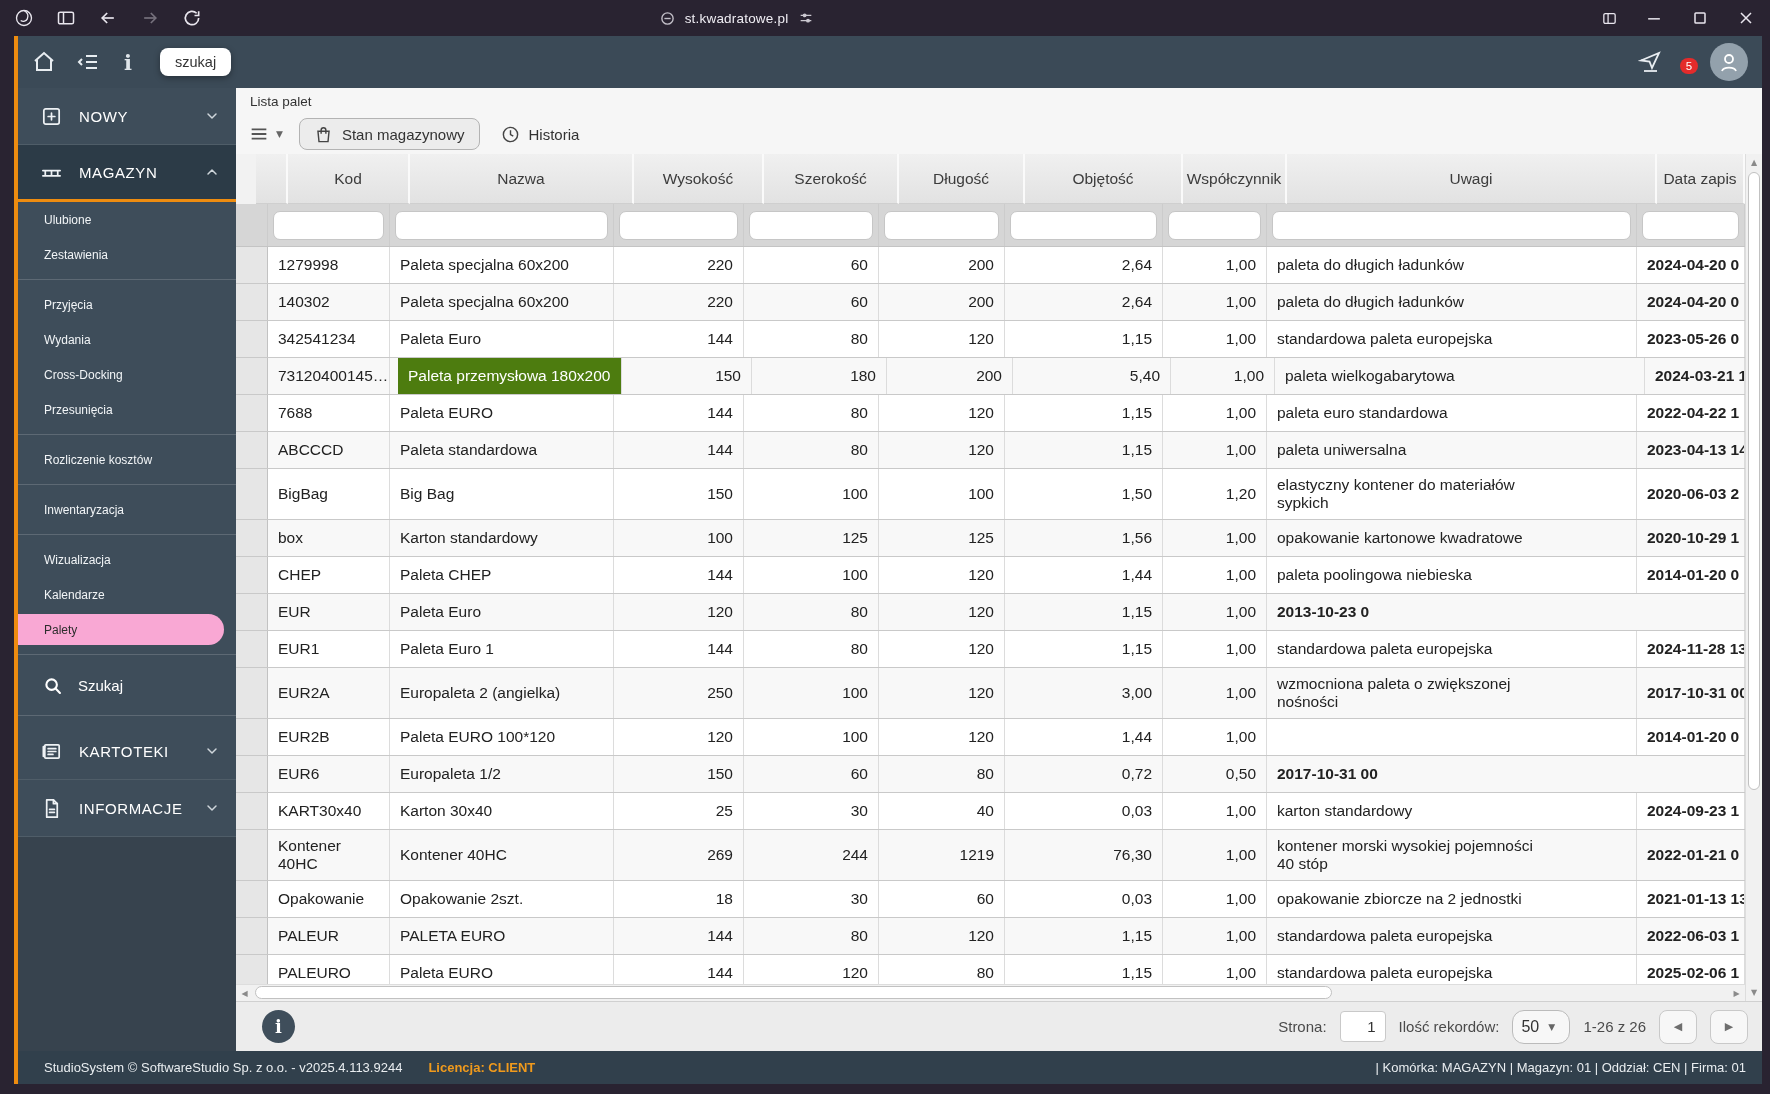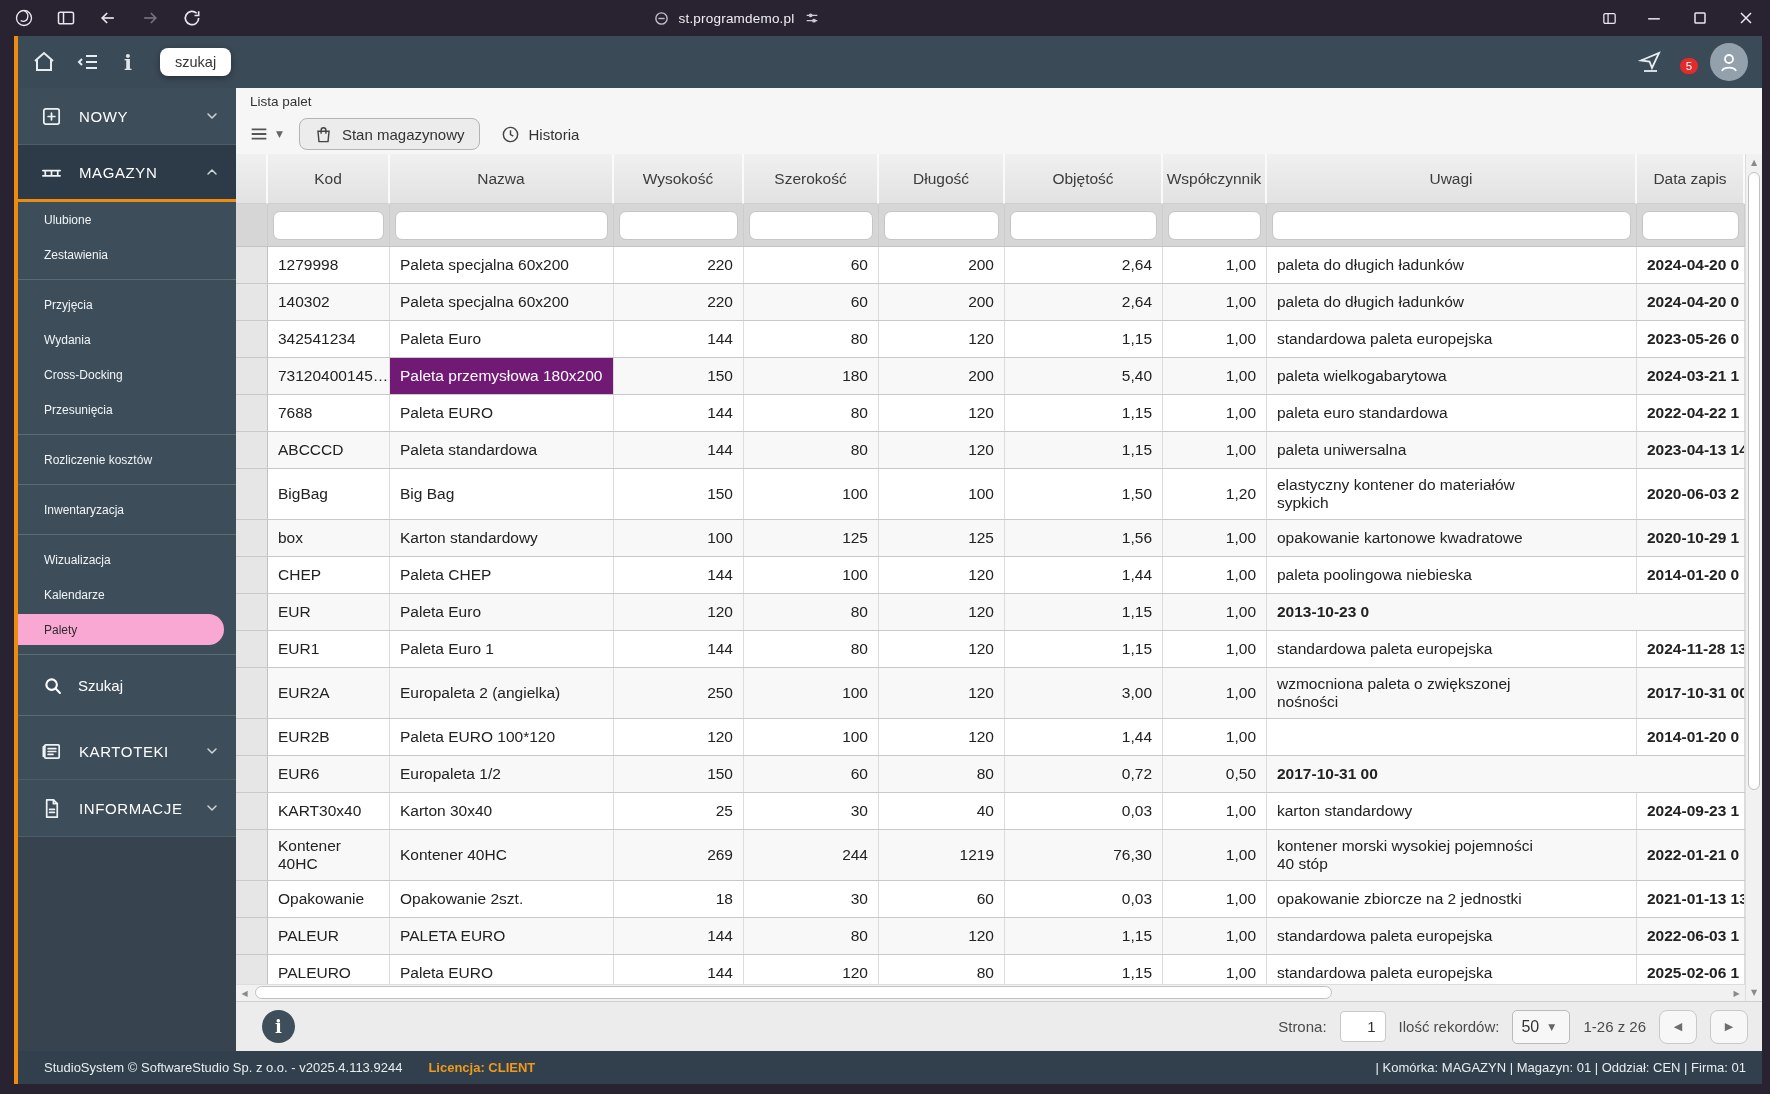--- a/index.html
+++ b/index.html
@@ -74,39 +74,39 @@
   .btn-stock { background:#ececec; border-color:#b3b3b3; }
 
   
   .grid-area { flex:1; min-height:0; display:flex; }
   .table-col { flex:1; min-width:0; display:flex; flex-direction:column; }
   .thead-row, .tf-row, .tr { display:flex; width:100%; }
   .w0{width:32px;flex:none;} .w1{width:122px;flex:none;} .w2{width:224px;flex:none;}
   .w3{width:130px;flex:none;} .w4{width:135px;flex:none;} .w5{width:126px;flex:none;}
   .w6{width:158px;flex:none;} .w7{width:104px;flex:none;} .w8{width:370px;flex:none;}
   .w9{flex:1;min-width:0;}
-  .thead-row { height:50px; flex:none; }
+  .thead-row { height:50px; flex:none;padding-left:20px; }
   .th { display:flex; align-items:center; justify-content:center; font-size:15.5px;
     color:#3c3c3c; background:linear-gradient(#f0f0f0,#e2e2e2); border-right:2px solid #fafafa;
     border-bottom:1px solid #cfcfcf; overflow:hidden; white-space:nowrap; }
   .tf-row { height:43px; flex:none; background:#d6d6d6; border-bottom:1px solid #c4c4c4; }
   .tf { padding:6px 5px; border-right:1px solid #cccccc; display:flex; align-items:center; }
   .tf input { width:100%; height:29px; border:1px solid #c6c6c6; border-radius:7px;
     background:#fff; font-family:inherit; font-size:14px; padding:0 8px; outline:none; }
   .tbody { flex:1; min-height:0; overflow:hidden; }
   .tr { min-height:37px; background:#fff; border-bottom:1px solid #c9c9c9; }
   .tr.alt { background:#f8f8f8; }
   .tr.tall { min-height:51px; }
   .td { display:flex; align-items:center; padding:2px 10px; font-size:15.5px; color:#222;
     border-right:1px solid #dcdcdc; overflow:hidden; }
   .td.hcell { background:#e6e6e6; border-right:1px solid #c2c2c2; padding:0; }
   .td.num { justify-content:flex-end; }
   .td.pre { white-space:pre-line; line-height:1.18; }
   .td.date { white-space:nowrap;font-weight:bold; }
-  .td.sel { background:#701a75; color:#fff; }
+  .td.sel { background:#4d7c0f; color:#fff;margin-left:8px; }
 
   
   .vscroll { width:17px; flex:none; background:#f1f1f1; border-left:1px solid #dddddd;
     display:flex; flex-direction:column; }
   .sarrow { height:17px; flex:none; display:flex; align-items:center; justify-content:center;
     font-size:8px; color:#8a8a8a; cursor:pointer; }
   .vtrack { flex:1; position:relative; }
   .vthumb { position:absolute; left:2px; right:2px; top:1px; height:76%;
     background:#ffffff; border:1px solid #c1c1c1; border-radius:8px; cursor:pointer; }
   .hscroll { height:17px; flex:none; background:#f1f1f1; border-top:1px solid #dddddd;
@@ -120,21 +120,21 @@
   .pagination { height:50px; flex:none; background:#ececec; border-top:1px solid #d0d0d0;
     display:flex; align-items:center; padding:0 14px 0 26px; }
   .info-btn { width:33px; height:33px; border-radius:50%; background:#3f4e5b; color:#fff;
     display:flex; align-items:center; justify-content:center; cursor:pointer;
     font-family:"DejaVu Serif",serif; font-weight:bold; font-size:18px; }
   .pag-right { margin-left:auto; display:flex; align-items:center; gap:13px;
     font-size:15px; color:#4a4a4a; }
   .page-input { width:46px; height:31px; border:1px solid #c9c9c9; border-radius:4px;
     text-align:right; padding-right:9px; font-family:inherit; font-size:15px; color:#333; }
   .rec-select { width:58px; height:34px; background:#f7f7f7; border:1px solid #bbbbbb;
-    border-radius:5px; display:flex; align-items:center; padding:0 8px; gap:9px;
+    border-radius:12px; display:flex; align-items:center; padding:0 8px; gap:9px;
     font-size:16px; color:#333; cursor:pointer; }
   .rec-select .uni { font-size:9px; color:#666; }
   .pnav { width:38px; height:34px; background:#f7f7f7; border:1px solid #c9c9c9;
     border-radius:8px; display:flex; align-items:center; justify-content:center;
     color:#6e6e6e; font-size:11px; cursor:pointer; }
 
   
   .footer { height:33px; flex:none; background:#31404c; display:flex; align-items:center;
     padding:0 16px 0 26px; font-size:13px; color:#e9edf0; gap:26px; }
   .lic { color:#f09a1c;font-weight:bold; }
@@ -176,21 +176,21 @@
         </svg>
       </span>
   </div>
   <div class="ch-center">
     <span class="ch-ic" style="width:15px;height:15px;opacity:.8">
       <svg viewBox="0 0 24 24" fill="none" stroke="currentColor" stroke-width="2.2">
           <circle cx="12" cy="12" r="9"></circle>
           <line x1="7" y1="12" x2="17" y2="12"></line>
         </svg>
       </span>
-    <span class="url">st.programdemo.pl</span>
+    <span class="url">st.kwadratowe.pl</span>
     <span class="ch-ic" style="width:16px;height:16px;opacity:.85">
       <svg viewBox="0 0 24 24" fill="none" stroke="currentColor" stroke-width="1.8">
           <path d="M4 8h16M4 16h16"></path>
           <circle cx="10" cy="8" r="2" fill="currentColor"></circle>
           <circle cx="15" cy="16" r="2" fill="currentColor"></circle>
         </svg>
       </span>
   </div>
   <div class="ch-right">
     <span class="ch-ic" style="width:17px;height:17px">

